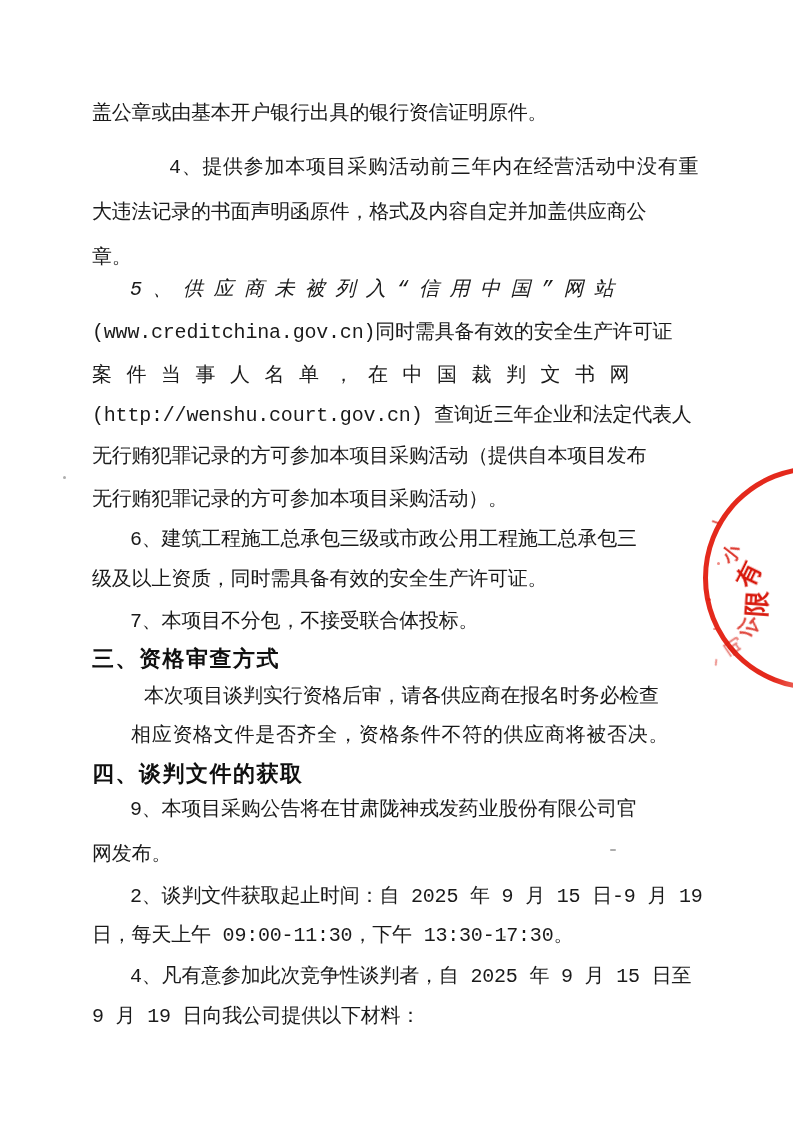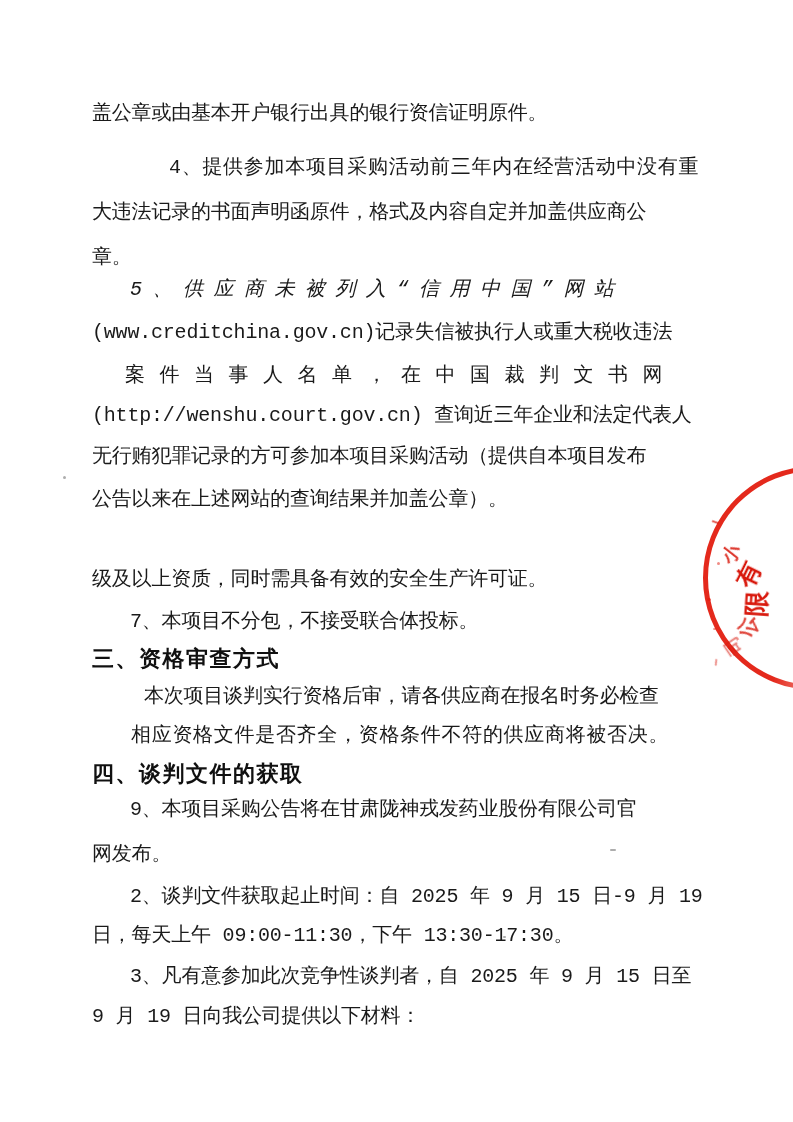--- a/index.html
+++ b/index.html
@@ -17,21 +17,21 @@
     font-size:20px;
     line-height:27px;
     white-space:nowrap;
     color:#1a1a1a;
     font-family:"Liberation Mono","Liberation Serif",serif;
     letter-spacing:-0.2px;
   }
   .ind  { padding-left:38px; }
   .ind2 { padding-left:52px; }
   .js5  { letter-spacing:10.5px;font-style:italic; }
-  .js7  { letter-spacing:14.5px;margin-left:33px; }
+  .js7  { letter-spacing:14.5px; }
   .lsA  { letter-spacing:0.7px;margin-left:39px; }
   .hd {
     font-weight:bold;
     font-size:22px;
     letter-spacing:1.5px;
     color:#101010;
     font-family:"Liberation Serif",serif;
   }
   
   .stamp {
@@ -78,36 +78,37 @@
 </head>
 <body>
 
 <div class="page">
 
   <div class="l" style="top:100px">盖公章或由基本开户银行出具的银行资信证明原件。</div>
   <div class="l ind lsA" style="top:154px">4、提供参加本项目采购活动前三年内在经营活动中没有重</div>
   <div class="l" style="top:199px">大违法记录的书面声明函原件，格式及内容自定并加盖供应商公</div>
   <div class="l" style="top:244px">章。</div>
   <div class="l ind js5" style="top:276px">5、供应商未被列入“信用中国”网站</div>
-  <div class="l" style="top:319px">(www.creditchina.gov.cn)记录失信被执行人或重大税收违法</div>
+  <div class="l" style="top:319px">(www.creditchina.gov.cn)同时需具备有效的安全生产许可证</div>
   <div class="l js7" style="top:362px">案件当事人名单，在中国裁判文书网</div>
   <div class="l" style="top:402px">(http://wenshu.court.gov.cn) 查询近三年企业和法定代表人</div>
   <div class="l" style="top:443px">无行贿犯罪记录的方可参加本项目采购活动（提供自本项目发布</div>
-  <div class="l" style="top:486px">公告以来在上述网站的查询结果并加盖公章）。</div>
+  <div class="l" style="top:486px">无行贿犯罪记录的方可参加本项目采购活动）。</div>
+  <div class="l ind" style="top:526px">6、建筑工程施工总承包三级或市政公用工程施工总承包三</div>
   <div class="l" style="top:566px">级及以上资质，同时需具备有效的安全生产许可证。</div>
   <div class="l ind" style="top:608px">7、本项目不分包，不接受联合体投标。</div>
   <div class="l hd" style="top:645px">三、资格审查方式</div>
   <div class="l ind2" style="top:683px">本次项目谈判实行资格后审，请各供应商在报名时务必检查</div>
   <div class="l lsA" style="top:722px">相应资格文件是否齐全，资格条件不符的供应商将被否决。</div>
   <div class="l hd" style="top:760px">四、谈判文件的获取</div>
   <div class="l ind" style="top:796px">9、本项目采购公告将在甘肃陇神戎发药业股份有限公司官</div>
   <div class="l" style="top:841px">网发布。</div>
   <div class="l ind" style="top:883px">2、谈判文件获取起止时间：自 2025 年 9 月 15 日-9 月 19</div>
   <div class="l" style="top:922px">日，每天上午 09:00-11:30，下午 13:30-17:30。</div>
-  <div class="l ind" style="top:963px">3、凡有意参加此次竞争性谈判者，自 2025 年 9 月 15 日至</div>
+  <div class="l ind" style="top:963px">4、凡有意参加此次竞争性谈判者，自 2025 年 9 月 15 日至</div>
   <div class="l" style="top:1003px">9 月 19 日向我公司提供以下材料：</div>
 
   <div class="stamp">
     <div class="stamp-circle"></div>
     <span class="seal-glyph g1">丶</span>
     <span class="seal-glyph g2">小</span>
     <span class="seal-glyph g3">有</span>
     <span class="seal-glyph g4">限</span>
     <span class="seal-glyph g5">公</span>
     <span class="seal-glyph g6">司</span>

